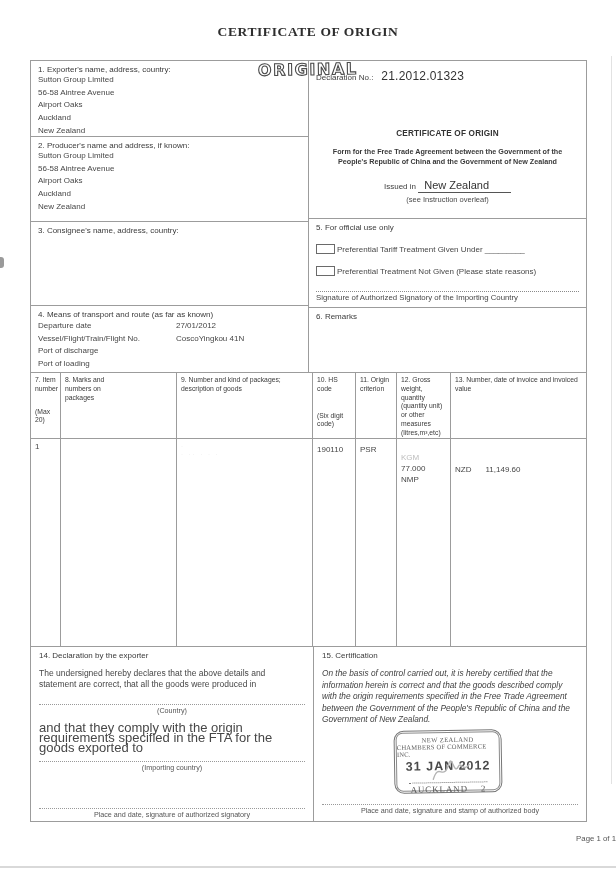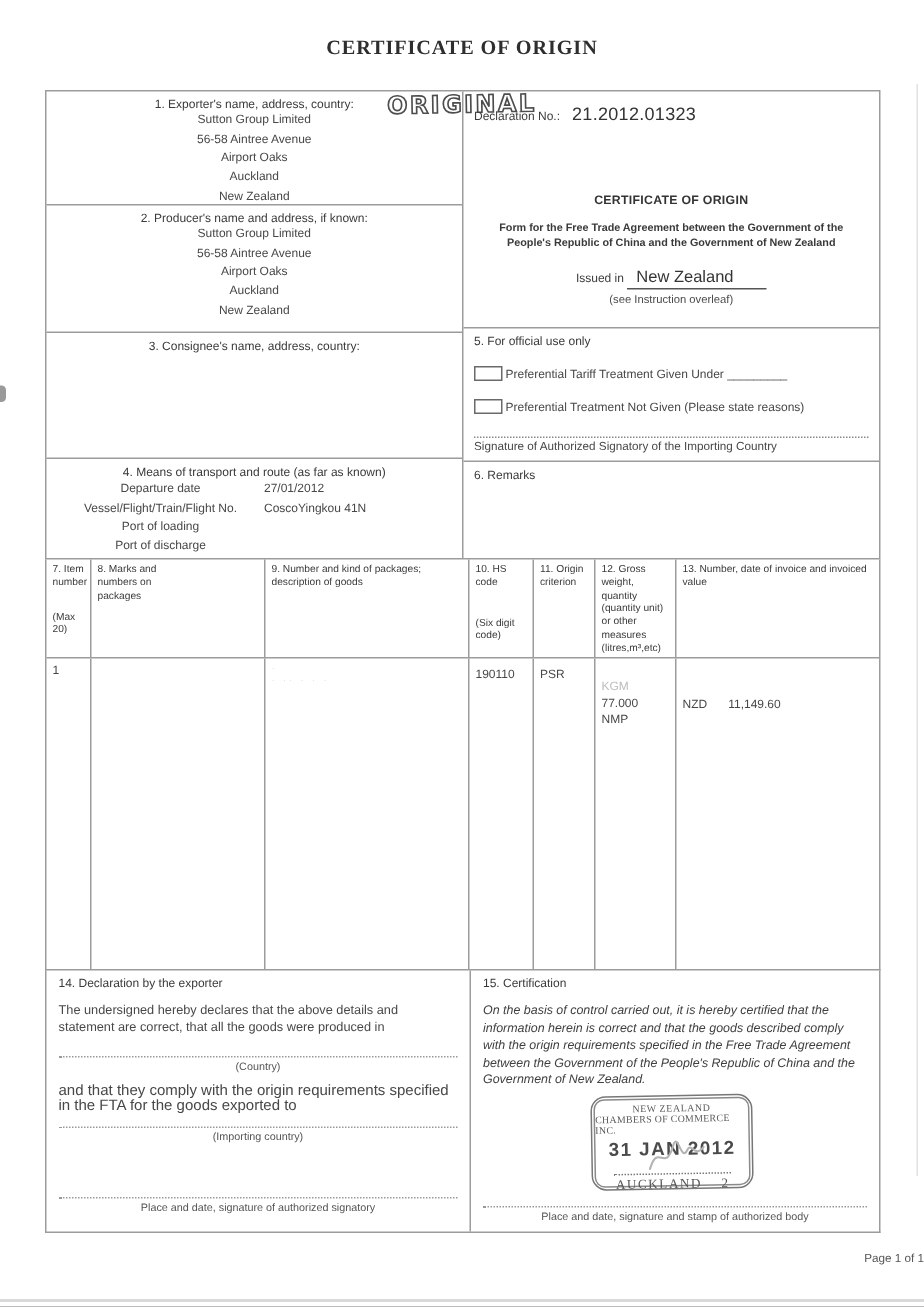--- a/index.html
+++ b/index.html
@@ -14,21 +14,21 @@
     margin-top:2px;display:inline-block;font-family:"DejaVu Sans",sans-serif;font-weight:800;
     font-size:16px;letter-spacing:1.6px;color:#ffffff;-webkit-text-stroke:1.1px #4d4d4d;
     text-shadow:0 0 0 #4d4d4d;transform:rotate(-1deg);
   }
   
   .form{position:absolute;left:30px;top:60px;width:557px;}
   .box{box-sizing:border-box;padding:4px 7px;font-size:8px;}
   .box-label{font-size:8px;color:#3a3a3a;}
   
   .top-section{display:flex;height:313px;border:1px solid #9c9c9c;box-sizing:border-box;}
-  .col-left{width:278px;border-right:1px solid #9c9c9c;display:flex;flex-direction:column;box-sizing:border-box;text-align:center;}
+  .col-left{width:278px;border-right:1px solid #9c9c9c;display:flex;flex-direction:column;box-sizing:border-box;}
   .col-right{flex:1;display:flex;flex-direction:column;box-sizing:border-box;}
   .col-left .box + .box,.col-right .box + .box{border-top:1px solid #9c9c9c;}
   .box1{height:75px;} .box2{height:85px;} .box3{height:84px;} .box4{height:67px;}
   .cert-box{height:157px;} .box5{height:89px;} .box6{height:65px;}
   .addr-line{font-size:8px;line-height:12.7px;color:#474747;}
   .box1 .addr-line:first-of-type,.box2 .addr-line:first-of-type{margin-top:2px;}
   .transport-row{display:flex;font-size:8px;line-height:12.5px;color:#474747;}
   .transport-row .t-label{width:138px;}
   .box4 .box-label{margin-bottom:1px;}
   
@@ -60,21 +60,21 @@
   .tb-gross{padding-top:13px;line-height:11px;}
   .faded{color:#bcbcbc;}
   .tb-invoice{padding-top:27px;}
   .tb-invoice .amt{margin-left:14px;}
   .redact{color:#dedede;font-size:6px;line-height:8px;letter-spacing:2px;}
   
   .bottom-section{display:flex;height:175px;border:1px solid #9c9c9c;border-top:none;box-sizing:border-box;}
   .box14{width:283px;border-right:1px solid #9c9c9c;padding:4px 8px;box-sizing:border-box;}
   .box15{flex:1;padding:4px 8px;box-sizing:border-box;position:relative;}
   .decl-p1{margin-top:8px;font-size:8.5px;line-height:11px;color:#474747;}
-  .decl-p2{margin-top:8px;font-size:10px;line-height:10px;color:#474747;}
+  .decl-p2{margin-top:8px;font-size:13px;line-height:10px;color:#474747;}
   .dotted{border-bottom:1px dotted #999;height:1px;}
   .d1{margin-top:13px;} .d2{margin-top:7px;} .d3{margin-top:35px;}
   .center-cap{text-align:center;font-size:7.2px;color:#555;margin-top:1px;}
   .cert-p{margin-top:8px;font-style:italic;font-size:8.3px;line-height:11.5px;color:#3f3f3f;}
   .box15 .bottom-sig{position:absolute;left:8px;right:8px;bottom:6px;}
   
   .stamp{
     position:absolute;left:80px;top:83px;width:108px;height:63px;border:1.6px solid #777;
     border-radius:10px;padding:1px;box-sizing:border-box;transform:rotate(-1deg);background:rgba(255,255,255,.6);
   }
@@ -134,25 +134,25 @@
           <div class="box-label">4. Means of transport and route (as far as known)</div>
           <div class="transport-row">
             <span class="t-label">Departure date</span>
             <span class="t-value">27/01/2012</span>
           </div>
           <div class="transport-row">
             <span class="t-label">Vessel/Flight/Train/Flight No.</span>
             <span class="t-value">CoscoYingkou 41N</span>
           </div>
           <div class="transport-row">
+            <span class="t-label">Port of discharge</span>
+            <span class="t-value"></span>
+          </div>
+          <div class="transport-row">
             <span class="t-label">Port of loading</span>
-            <span class="t-value"></span>
-          </div>
-          <div class="transport-row">
-            <span class="t-label">Port of discharge</span>
             <span class="t-value"></span>
           </div>
         </div>
       </div>
 
       <div class="col-right">
 
         <div class="box cert-box">
           <div class="cert-line">
             <span>Declaration No.:</span><span class="cert-number">21.2012.01323</span>

